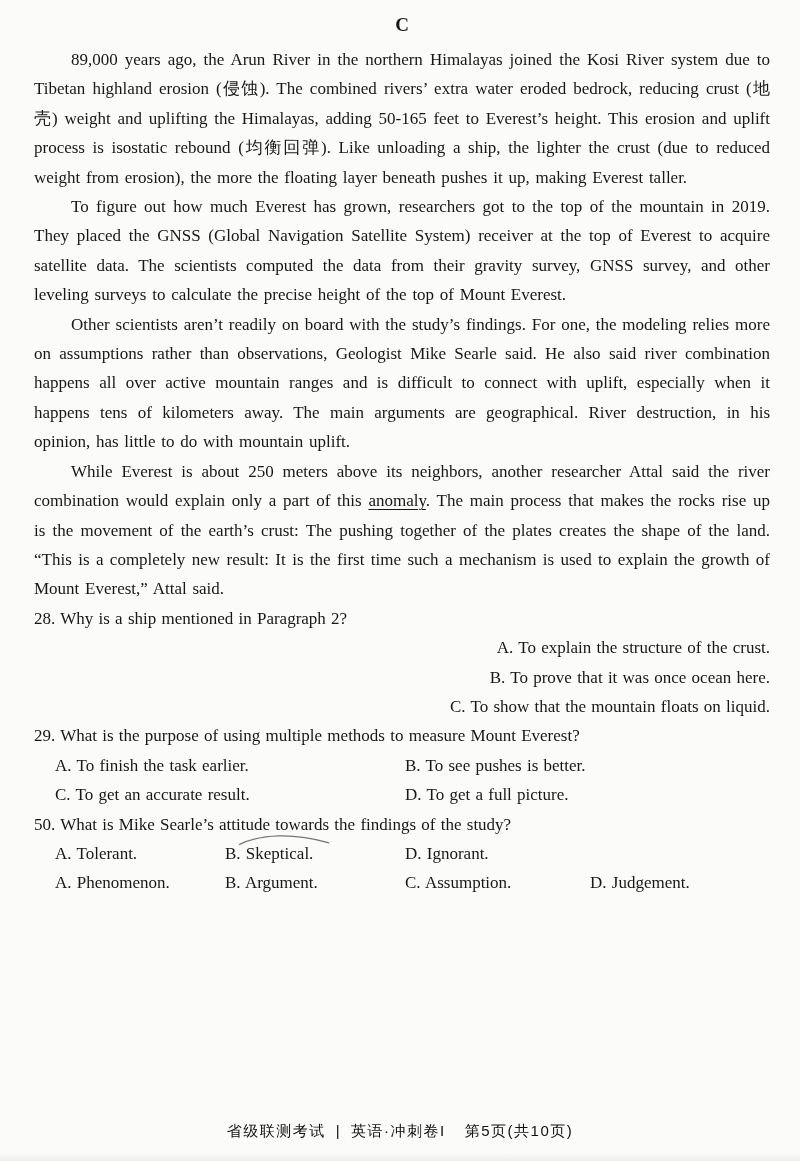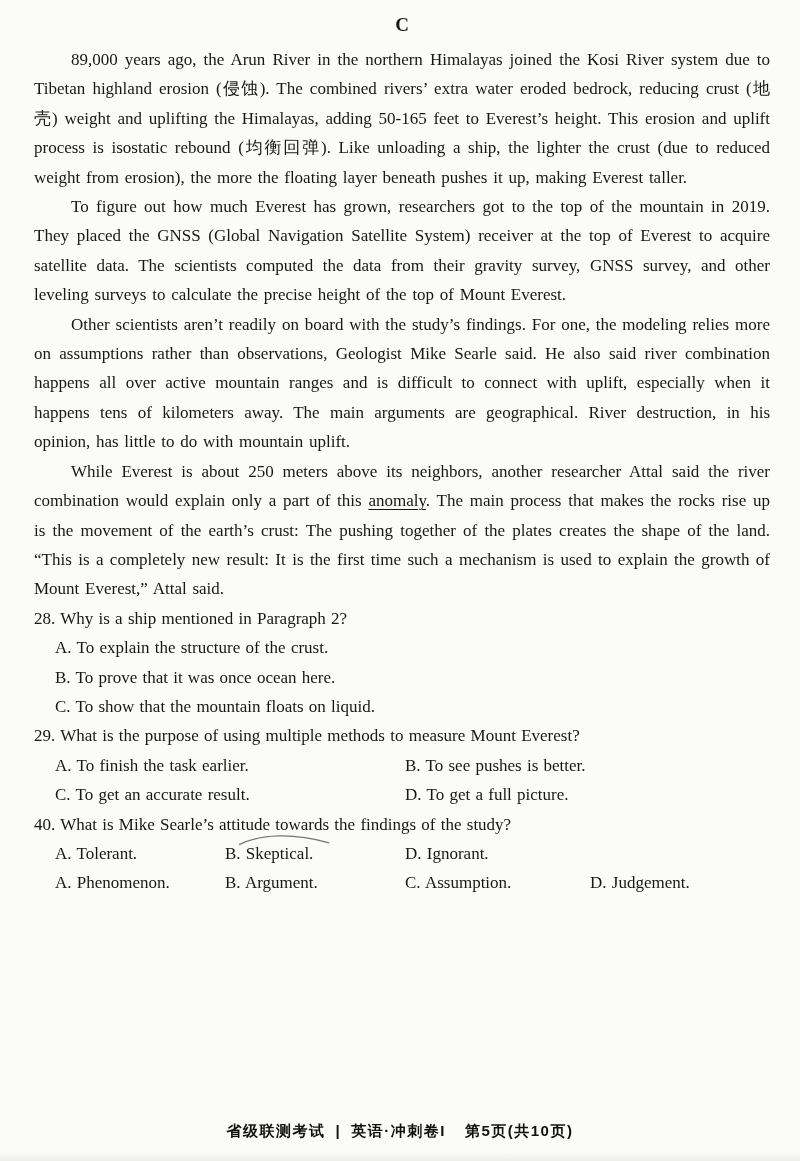--- a/index.html
+++ b/index.html
@@ -20,31 +20,31 @@
     text-align:center; font-weight:700; font-size:19px; line-height:30px;
     margin-bottom:5px;
   }
   .para {
     font-size:17px; line-height:29.4px; word-spacing:1.5px;
     text-align:justify; text-indent:37px;
   }
   .u { text-decoration:underline; text-underline-offset:3px; }
   .q { font-size:17px; line-height:29.4px; word-spacing:1px; }
   .stem { white-space:nowrap; }
-  .opts-list .opt { padding-left:21px; }
+  .opts-list .opt { padding-left:21px;text-align:right; }
   .opts-grid2 { display:grid; grid-template-columns:350px 1fr; padding-left:21px; }
   .opts-grid4 { display:grid; grid-template-columns:170px 180px 185px 1fr; padding-left:21px; }
   .opt { position:relative; white-space:nowrap; }
   .pencil-mark {
     position:absolute; left:6px; top:-7px; width:108px; height:18px;
     pointer-events:none;
   }
   .footer {
     position:absolute; left:0; right:0; bottom:20px;
-    text-align:center; font-size:15px; font-weight:700;
+    text-align:center; font-size:15px; font-weight:400;
     font-family:"Liberation Sans","DejaVu Sans",sans-serif;
     letter-spacing:1.5px; color:#101010;
   }
   .footer span { margin:0 5px; }
   .footer .pageno { margin-left:14px; }
 </style>
 </head>
 <body>
 
 <div class="page">
@@ -70,21 +70,21 @@
       <div class="stem"><span>29.</span> <span>What is the purpose of using multiple methods to measure Mount Everest?</span></div>
       <div class="opts-grid2">
         <div class="opt">A. To finish the task earlier.</div>
         <div class="opt">B. To see pushes is better.</div>
         <div class="opt">C. To get an accurate result.</div>
         <div class="opt">D. To get a full picture.</div>
       </div>
     </section>
 
     <section class="q">
-      <div class="stem"><span>40.</span> <span>What is Mike Searle’s attitude towards the findings of the study?</span></div>
+      <div class="stem"><span>50.</span> <span>What is Mike Searle’s attitude towards the findings of the study?</span></div>
       <div class="opts-grid4">
         <div class="opt">A. Tolerant.</div>
         <div class="opt">
           <span>B. Skeptical.</span>
           <svg class="pencil-mark" viewBox="0 0 110 20">
             <path d="M4 14 C 28 2, 64 1, 104 12" fill="none" stroke="#4a4a4a" stroke-width="1.5" opacity="0.75"></path>
           </svg>
         </div>
         <div class="opt">D. Ignorant.</div>
       </div>

